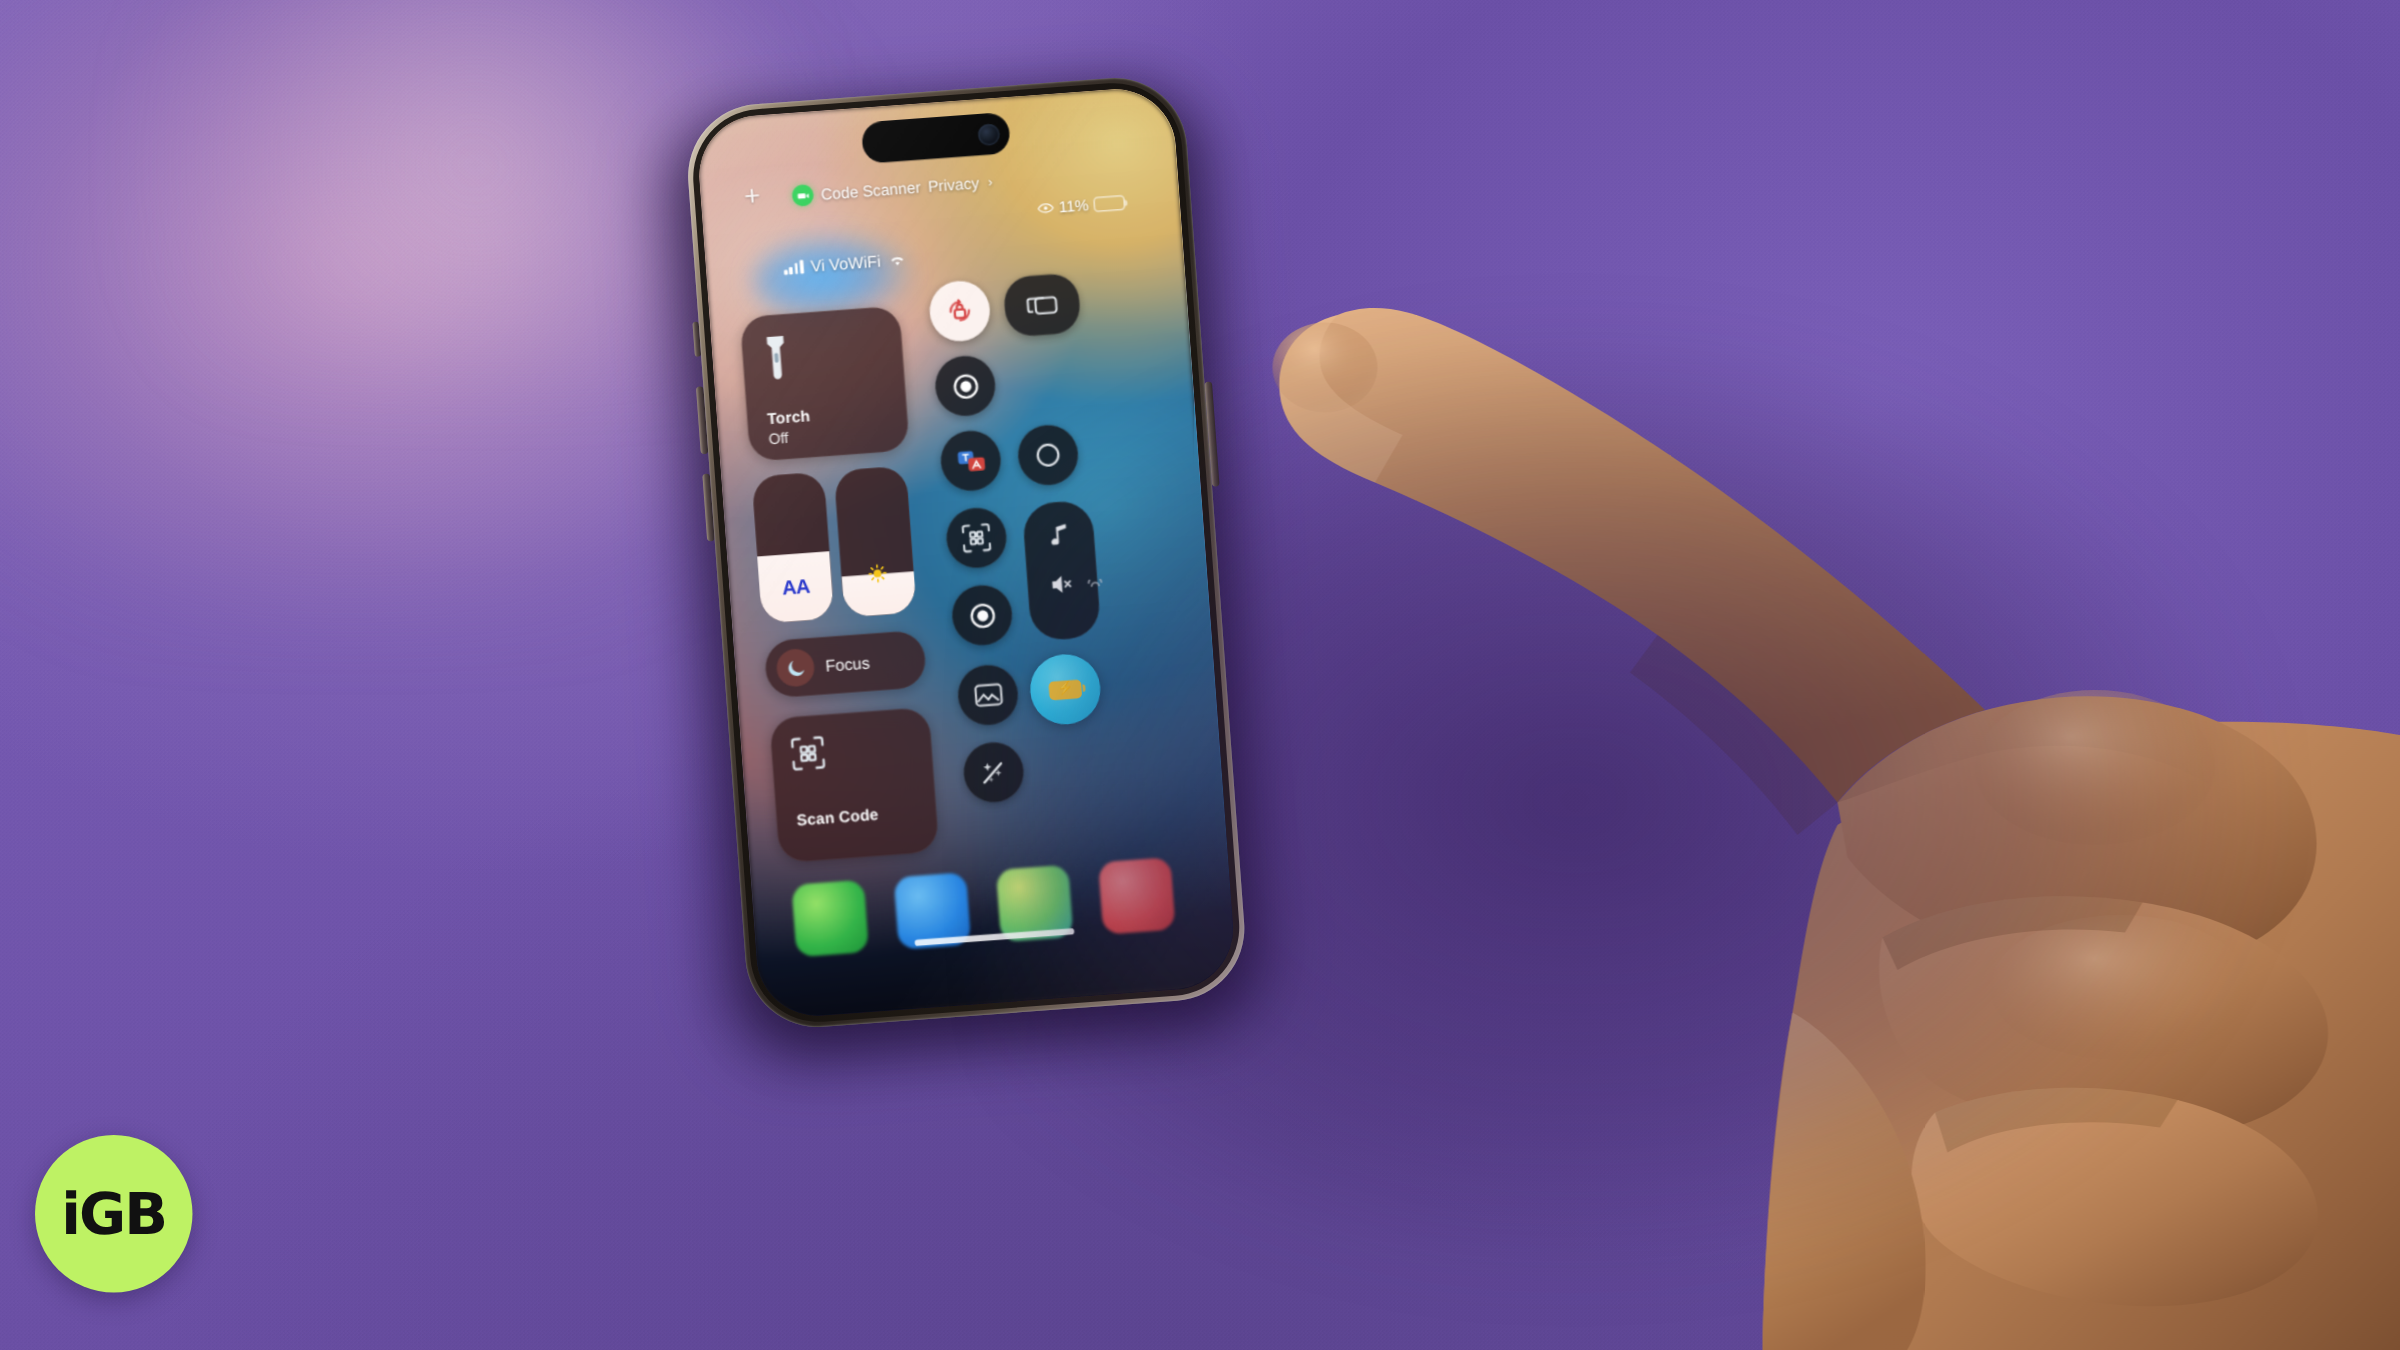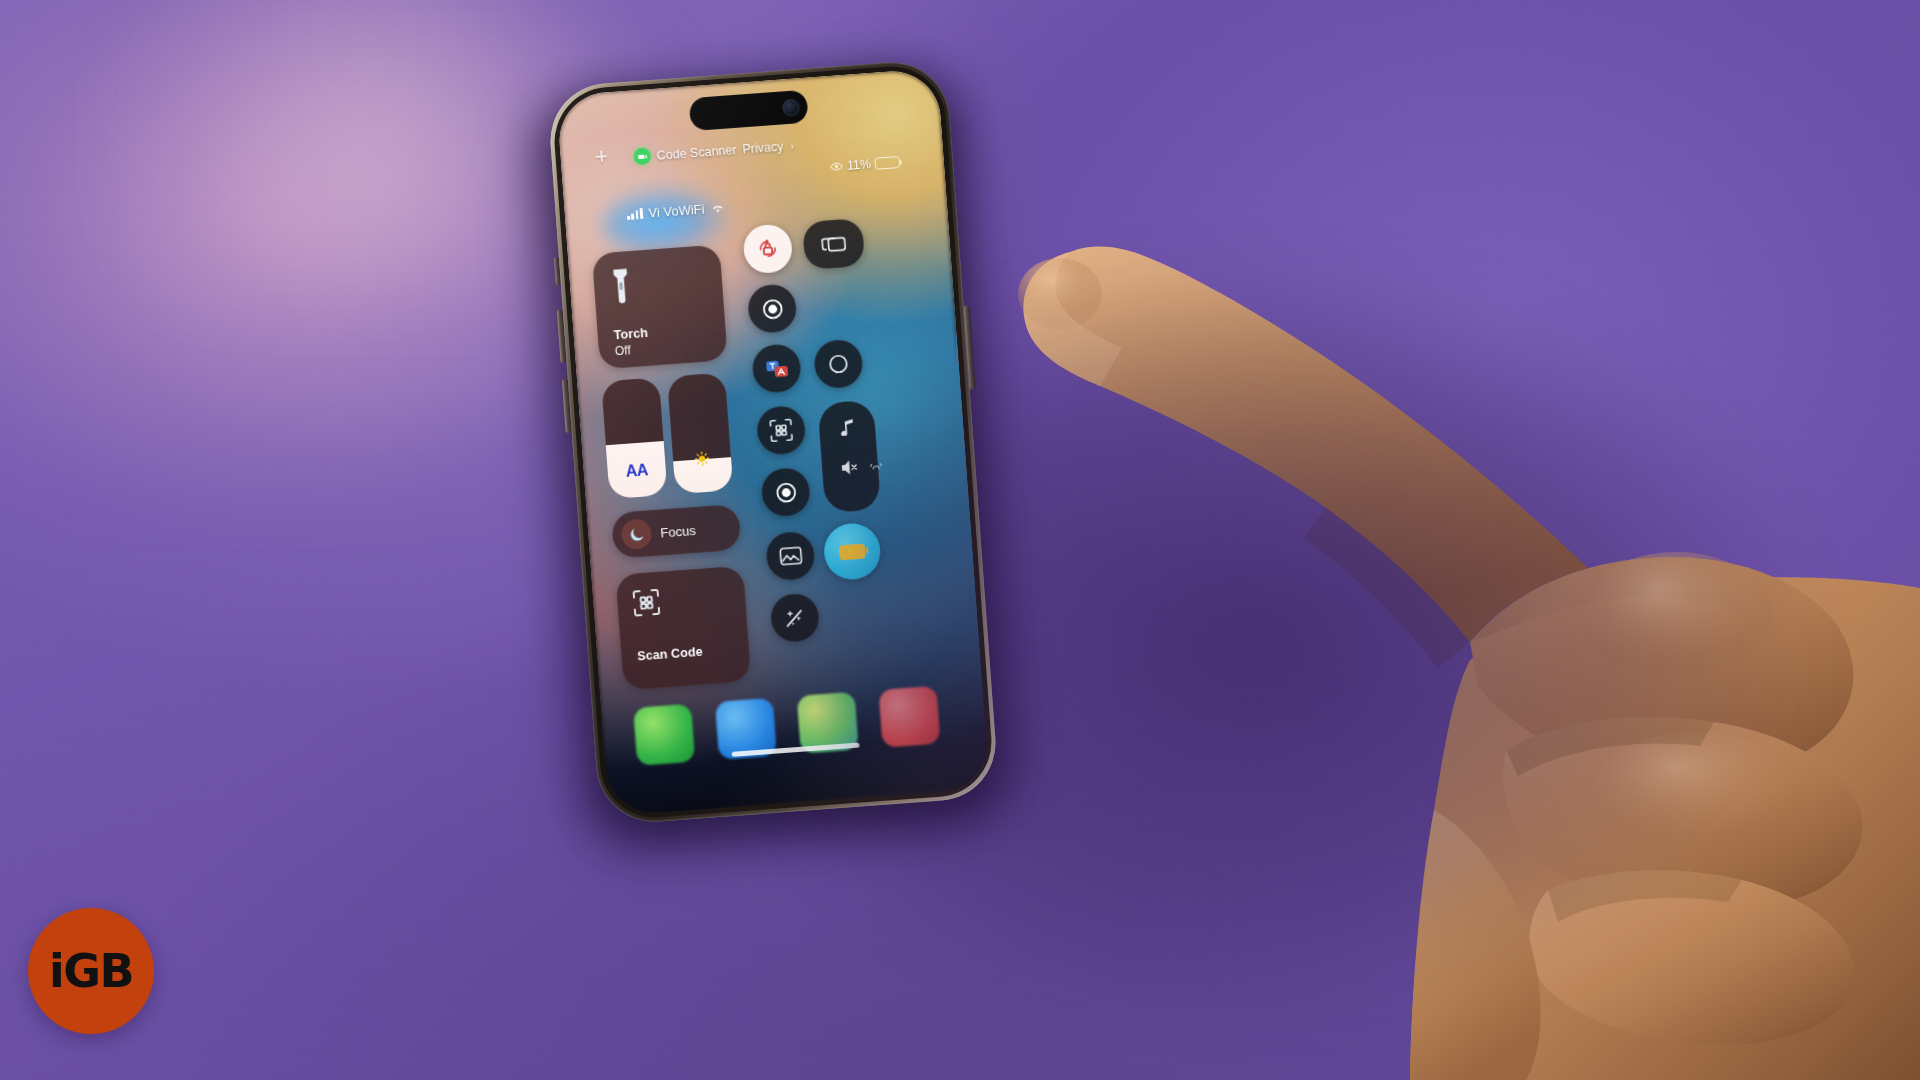--- a/index.html
+++ b/index.html
@@ -316,21 +316,21 @@
   .hand-shadow {
     position:absolute; left:40px; top:70px; width:1000px; height:760px;
     background:radial-gradient(ellipse at 45% 50%, rgba(40,20,70,.55) 0%, rgba(40,20,70,.28) 45%, rgba(0,0,0,0) 72%);
     filter:blur(28px);
   }
 
   
   #logo {
     position:absolute; left:28px; bottom:46px;
     width:126px; height:126px; border-radius:50%;
-    background:#c2410c;
+    background:#bef264;
     display:flex; align-items:center; justify-content:center;
     box-shadow:0 6px 20px rgba(30,14,60,.35);
   }
   .logo-text {
     font-family:"DejaVu Sans", sans-serif;
     font-size:46px; font-weight:700; color:#111; letter-spacing:-1.5px;
   }
 </style>
 </head>
 <body>

